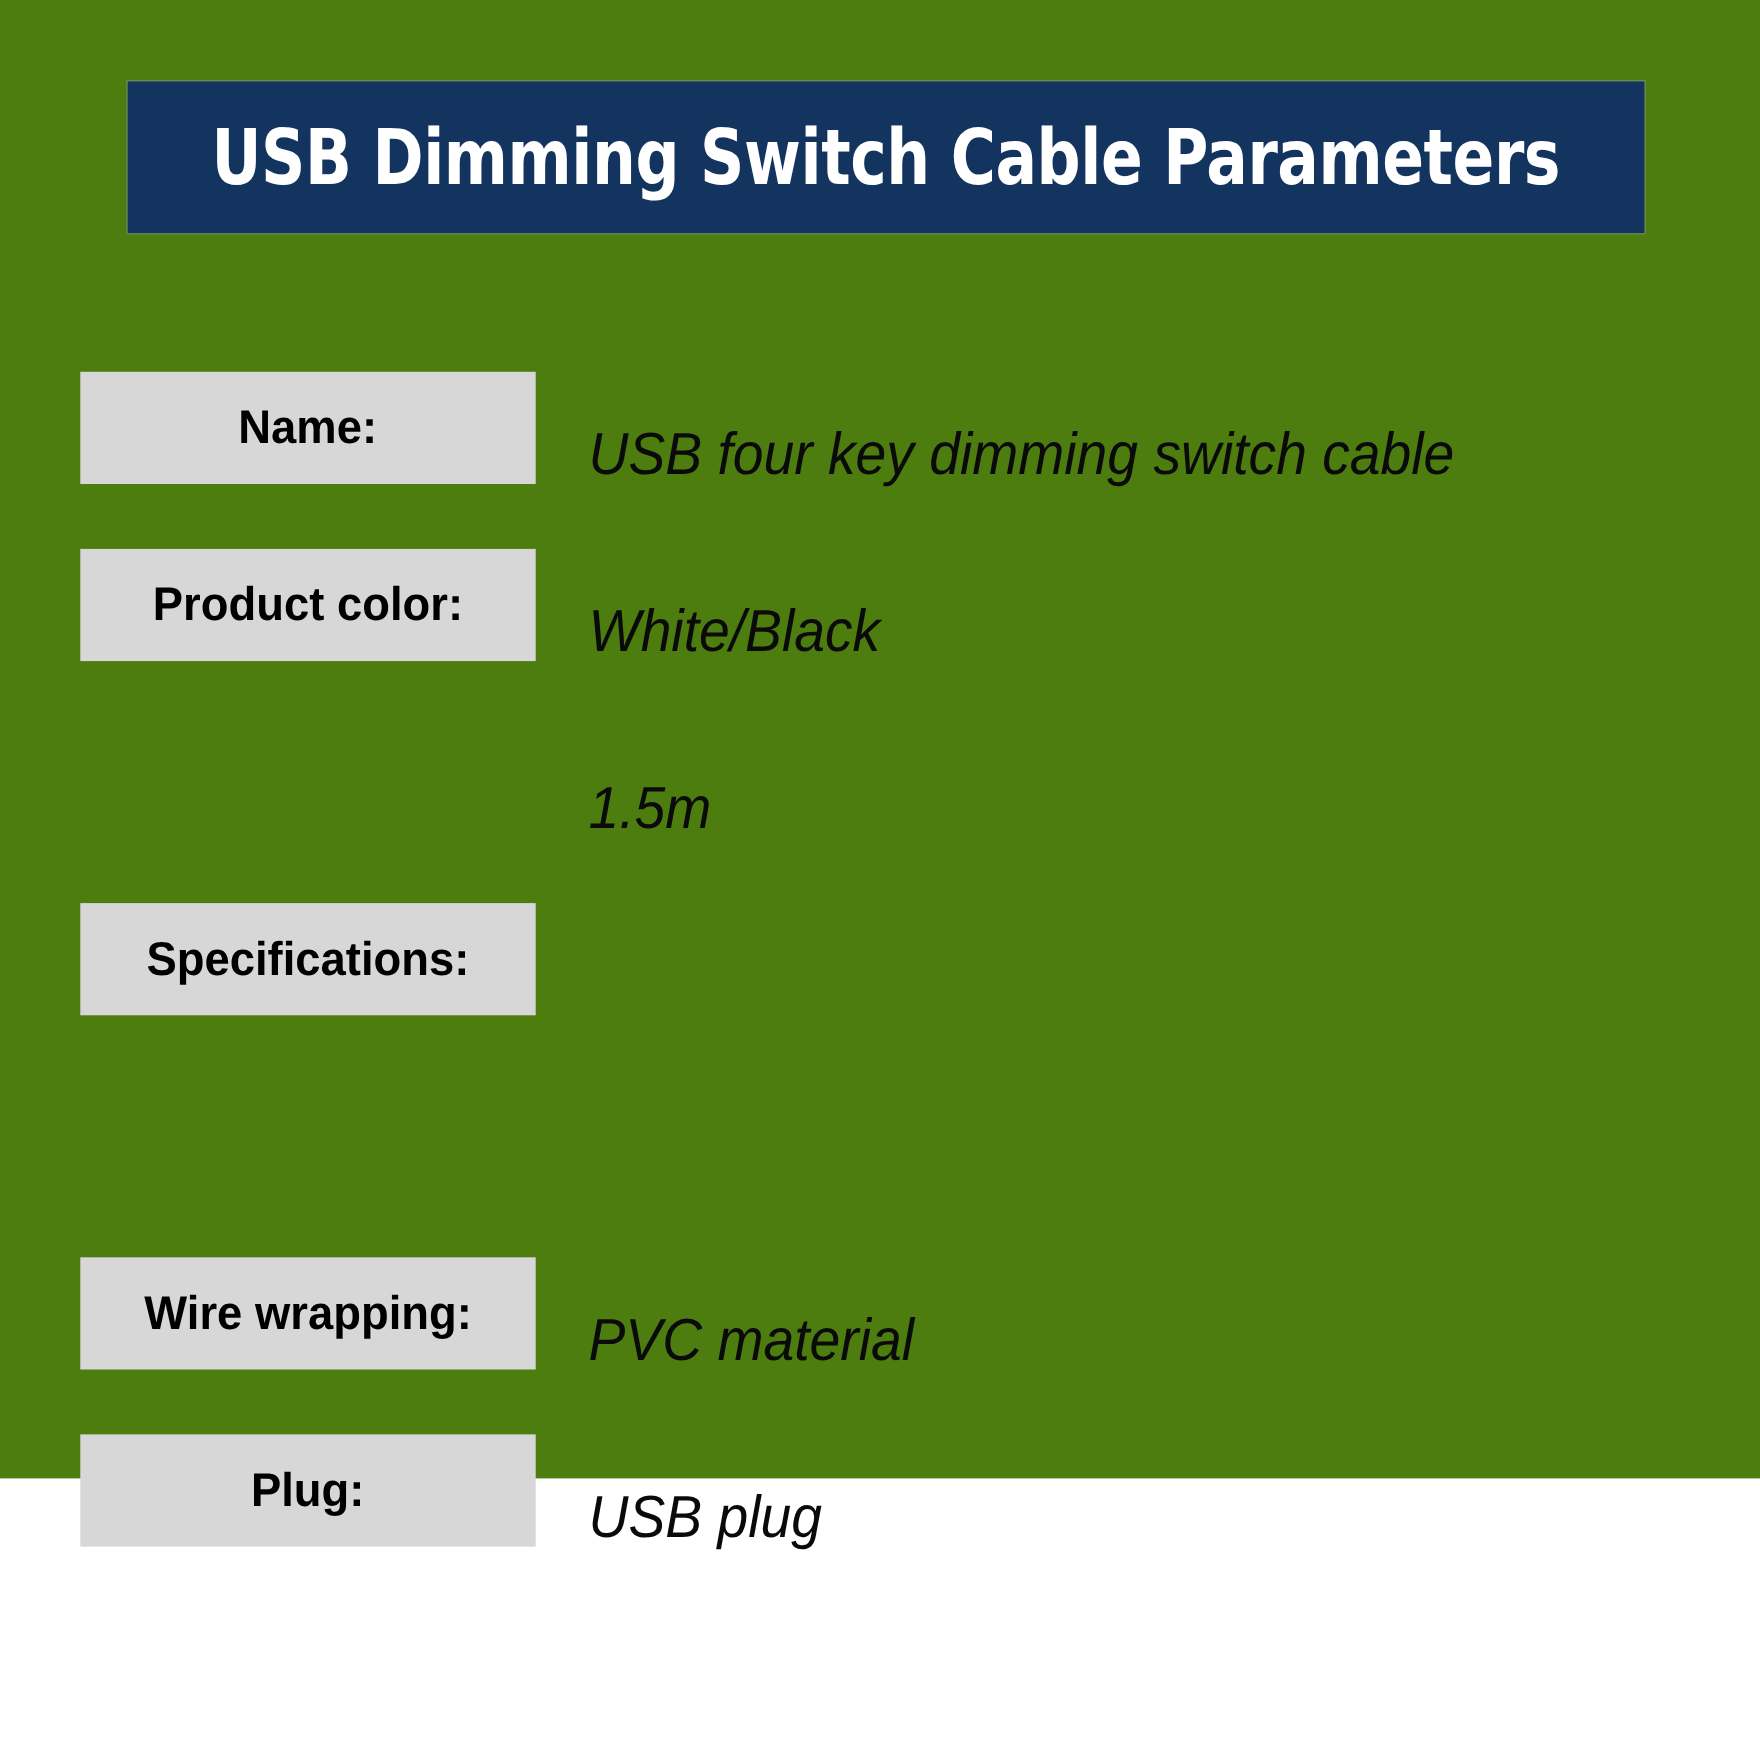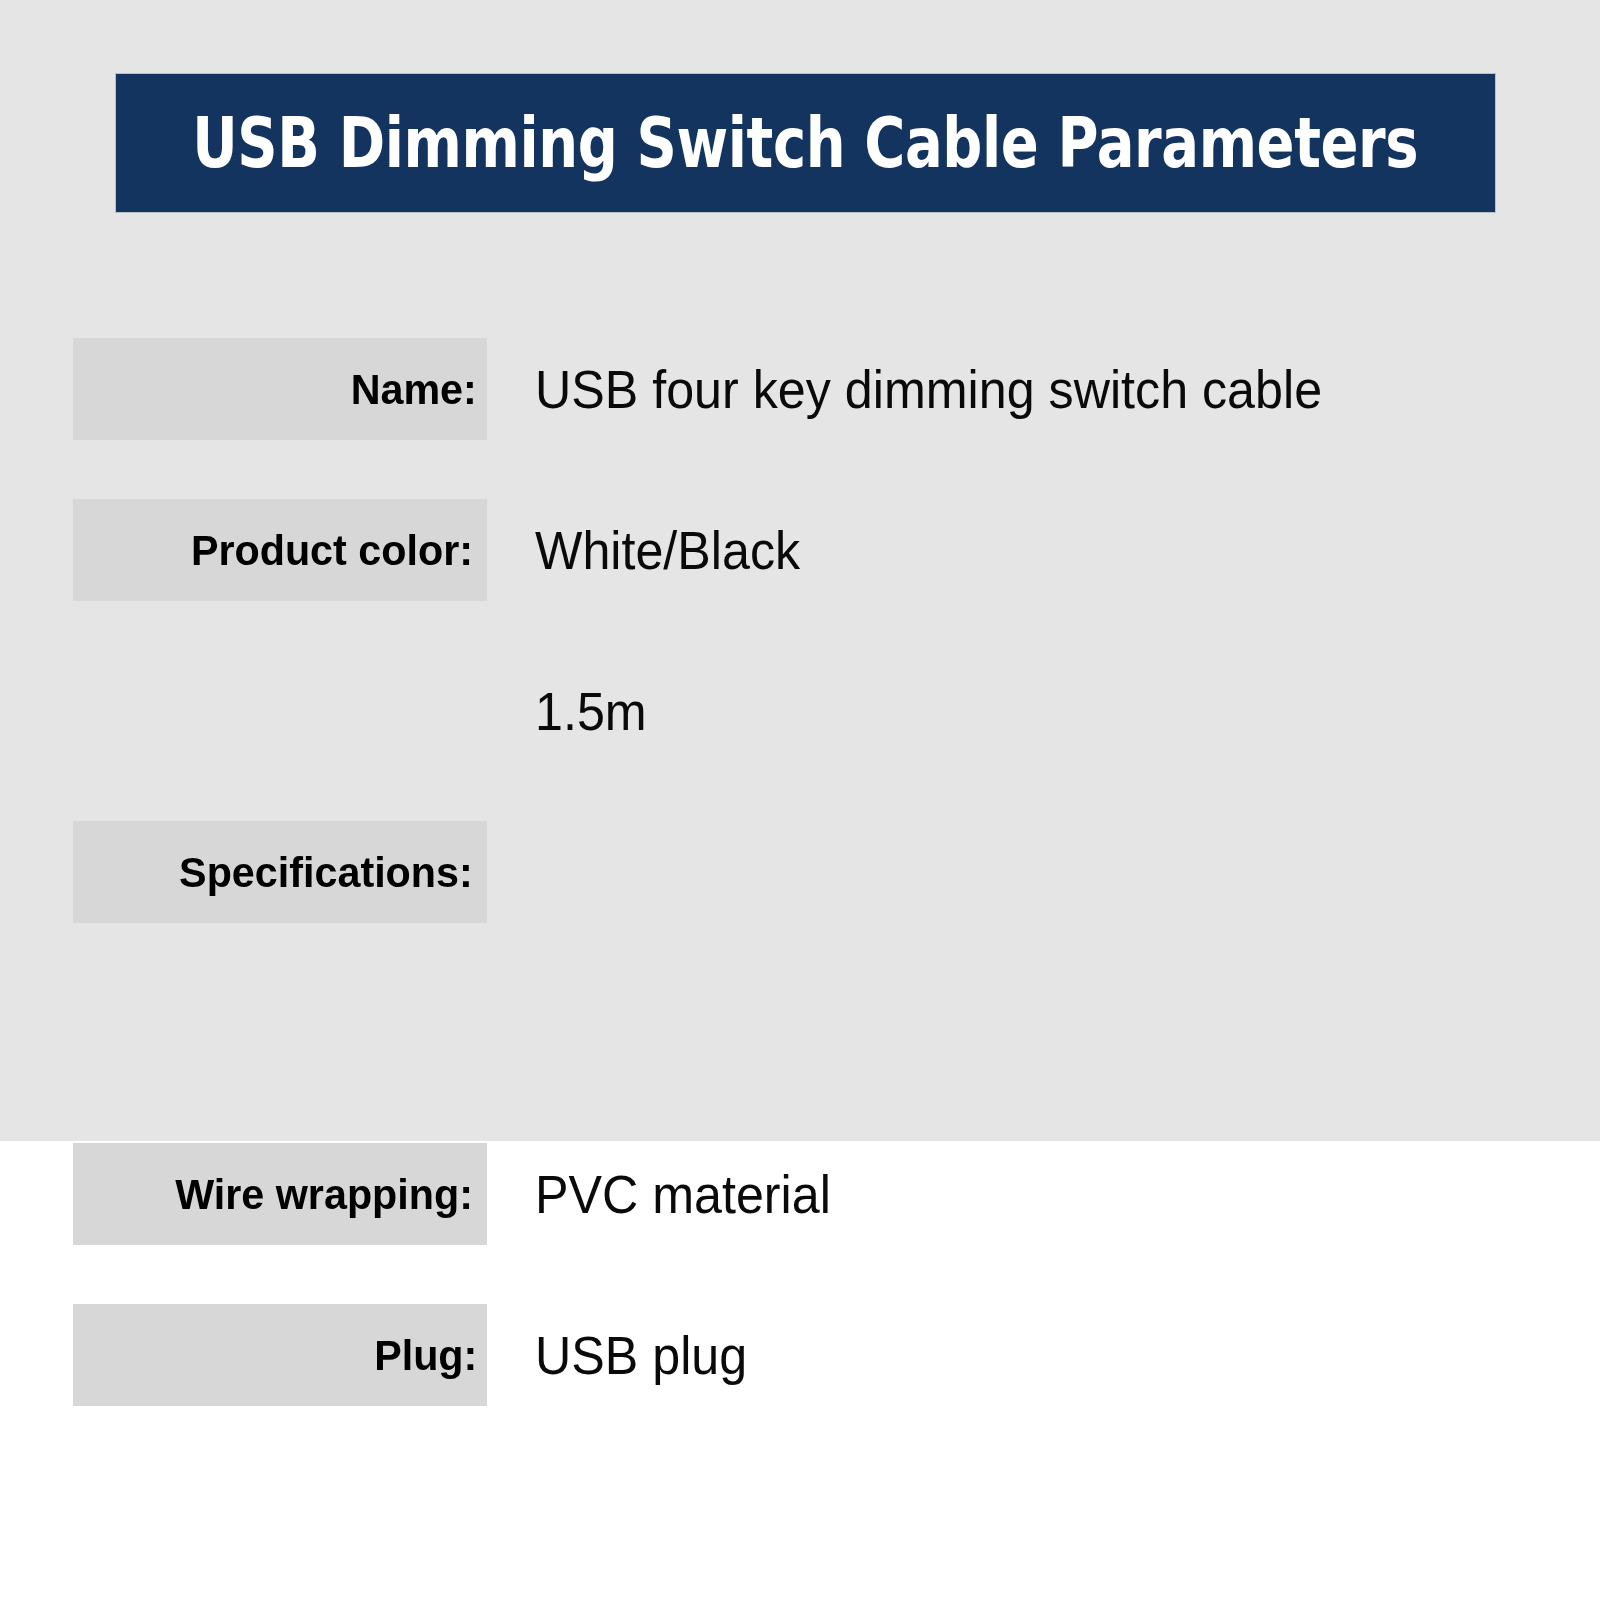--- a/index.html
+++ b/index.html
@@ -11,22 +11,22 @@
     width: 1600px;
     height: 1600px;
     font-family: "Liberation Sans", sans-serif;
     -webkit-font-smoothing: antialiased;
     overflow: hidden;
   }
 
   .page {
     position: relative;
     width: 1600px;
-    height: 1141px;
-    background: #e5e5e5;
+    height: 1344px;
+    background: #4d7c0f;
   }
 
   
   .title-banner {
     position: absolute;
     left: 116px;
     top: 74px;
     width: 1379px;
     height: 138px;
     background: #143460;
@@ -65,42 +65,43 @@
 
   .spec-label {
     position: absolute;
     left: 0;
     top: 0;
     width: 414px;
     height: 102px;
     background: #d7d7d7;
     display: flex;
     align-items: center;
-    justify-content: flex-end;
+    justify-content: center;
     box-sizing: border-box;
     padding: 0 8px;
   }
   .spec-label-text {
     color: #000000;
     font-family: "Liberation Sans", sans-serif;
     font-weight: bold;
     font-size: 43px;
     line-height: 1;
     white-space: nowrap;
     transform: scaleX(0.96);
     transform-origin: center center;
   }
 
   .spec-value {
     position: absolute;
     left: 462px;
     top: 0;
     height: 102px;
     display: flex;
-    align-items: center;
+    align-items: flex-end;
+    font-style: italic;
   }
   .spec-value-text {
     color: #0a0a0a;
     font-family: "Liberation Sans", sans-serif;
     font-weight: normal;
     font-size: 54px;
     line-height: 1;
     white-space: nowrap;
     transform: scaleX(0.93);
     transform-origin: left center;

